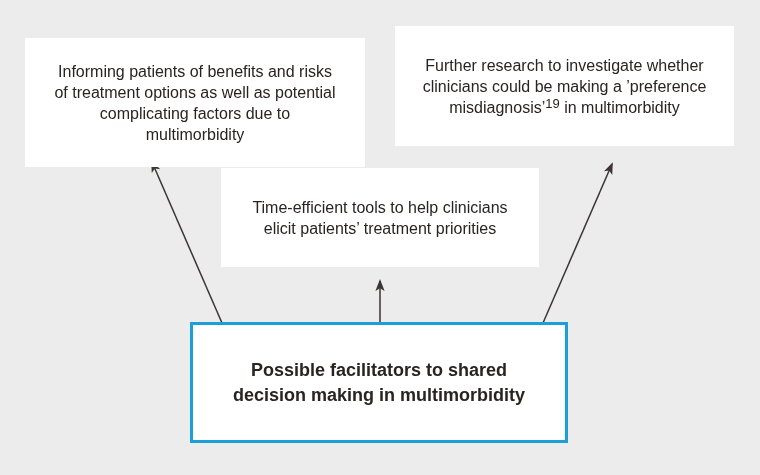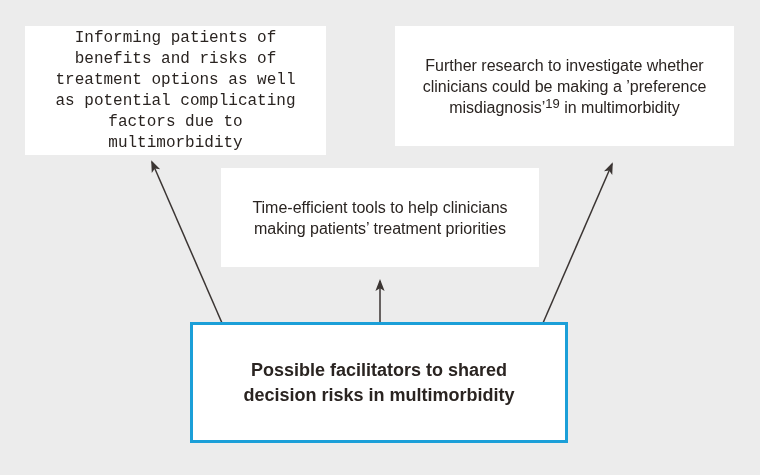--- a/index.html
+++ b/index.html
@@ -41,24 +41,23 @@
     justify-content: center;
     text-align: center;
     box-sizing: border-box;
   }
   .box p {
     margin: 0;
     font-size: 16px;
     line-height: 21px;
   }
   .box-inform {
-    left: 25px; top: 26px;
-    width: 301px; height: 129px;
+    left: 25px; top: 38px;
+    width: 340px; height: 129px;
     padding: 0 27px;
-    font-family: Liberation Mono, monospace;
   }
   .box-research {
     left: 395px; top: 26px;
     width: 339px; height: 120px;
     padding: 0 19px;
   }
   .box-tools {
     left: 221px; top: 168px;
     width: 318px; height: 99px;
     padding: 0 19px;
@@ -98,20 +97,20 @@
 
   <div class="box box-inform">
     <p>Informing patients of benefits and risks of treatment options as well as potential complicating factors due to multimorbidity</p>
   </div>
 
   <div class="box box-research">
     <p><span>Further research to investigate whether clinicians could be making a ’preference misdiagnosis’</span><span class="sup">19</span><span> in multimorbidity</span></p>
   </div>
 
   <div class="box box-tools">
-    <p>Time-efficient tools to help clinicians making patients’ treatment priorities</p>
+    <p>Time-efficient tools to help clinicians elicit patients’ treatment priorities</p>
   </div>
 
   <div class="box box-root">
-    <p>Possible facilitators to shared decision risks in multimorbidity</p>
+    <p>Possible facilitators to shared decision making in multimorbidity</p>
   </div>
 
 </div>
 
 </body></html>

